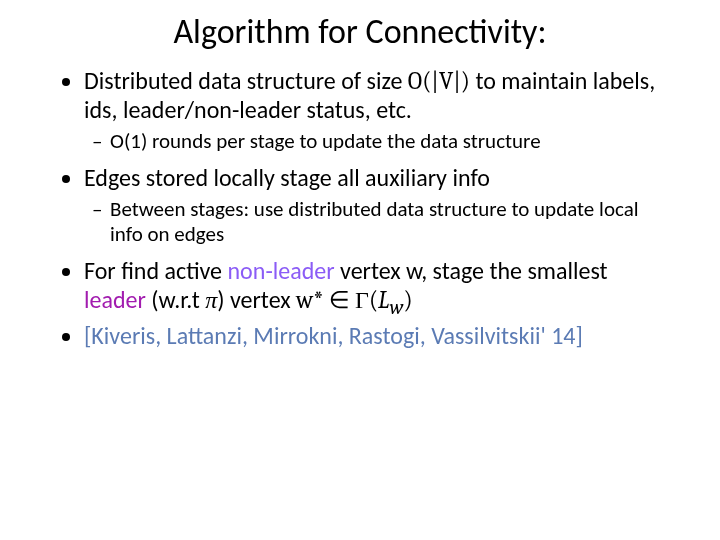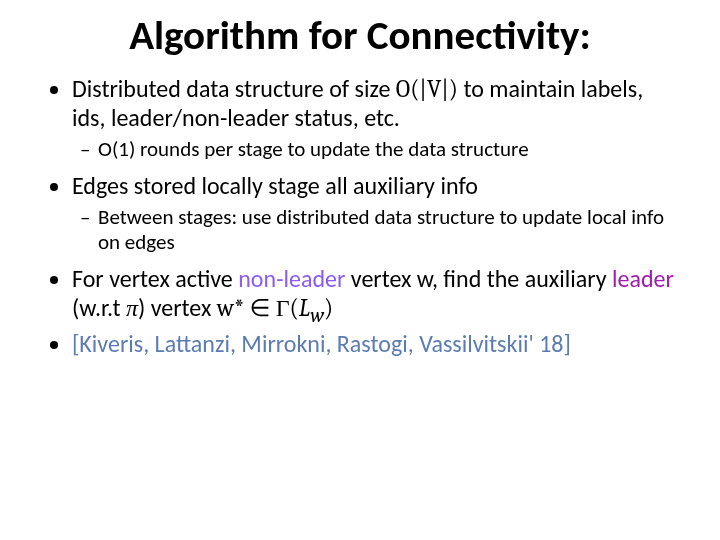--- a/index.html
+++ b/index.html
@@ -13,27 +13,27 @@
     overflow: hidden;
   }
   .slide {
     box-sizing: border-box;
     width: 720px;
     height: 540px;
     padding: 8px 40px 20px 40px;
   }
   .title {
     text-align: center;
-    font-size: 41px;
+    font-size: 34px;
     line-height: 1.15;
     margin: 4px 0 16px 0;
-    font-weight: 700;
+    font-weight: 400;
   }
   ul.lvl1 {
-    margin: 4px;
+    margin: 16px;
     padding-left: 28px;
     list-style-type: disc;
   }
   ul.lvl1 > li {
     font-size: 24px;
     line-height: 1.2;
     margin-bottom: 2px;
   }
   ul.lvl2 {
     margin: 4px 0 10px 0;
@@ -77,22 +77,22 @@
     </li>
 
     <li>
       <span>Edges stored locally stage all auxiliary info</span>
       <ul class="lvl2">
         <li>Between stages: use distributed data structure to update local info on edges</li>
       </ul>
     </li>
 
     <li>
-      <span>For vertex </span><span>active</span><span> </span><span class="red">non-leader</span><span> vertex w, find the auxiliary </span><span class="green">leader</span><span> (w.r.t </span><span class="serif">π</span><span>) vertex </span><span class="math">w* ∈ Γ(</span><span class="serif">L</span><sub class="serif">w</sub><span class="math">)</span>
+      <span>For find </span><span>active</span><span> </span><span class="red">non-leader</span><span> vertex w, stage the smallest </span><span class="green">leader</span><span> (w.r.t </span><span class="serif">π</span><span>) vertex </span><span class="math">w* ∈ Γ(</span><span class="serif">L</span><sub class="serif">w</sub><span class="math">)</span>
     </li>
 
     <li>
-      <div class="blue cite-gap">[Kiveris, Lattanzi, Mirrokni, Rastogi, Vassilvitskii' 18]</div>
+      <div class="blue cite-gap">[Kiveris, Lattanzi, Mirrokni, Rastogi, Vassilvitskii' 14]</div>
     </li>
 
   </ul>
 
 </div>
 
 </body></html>

